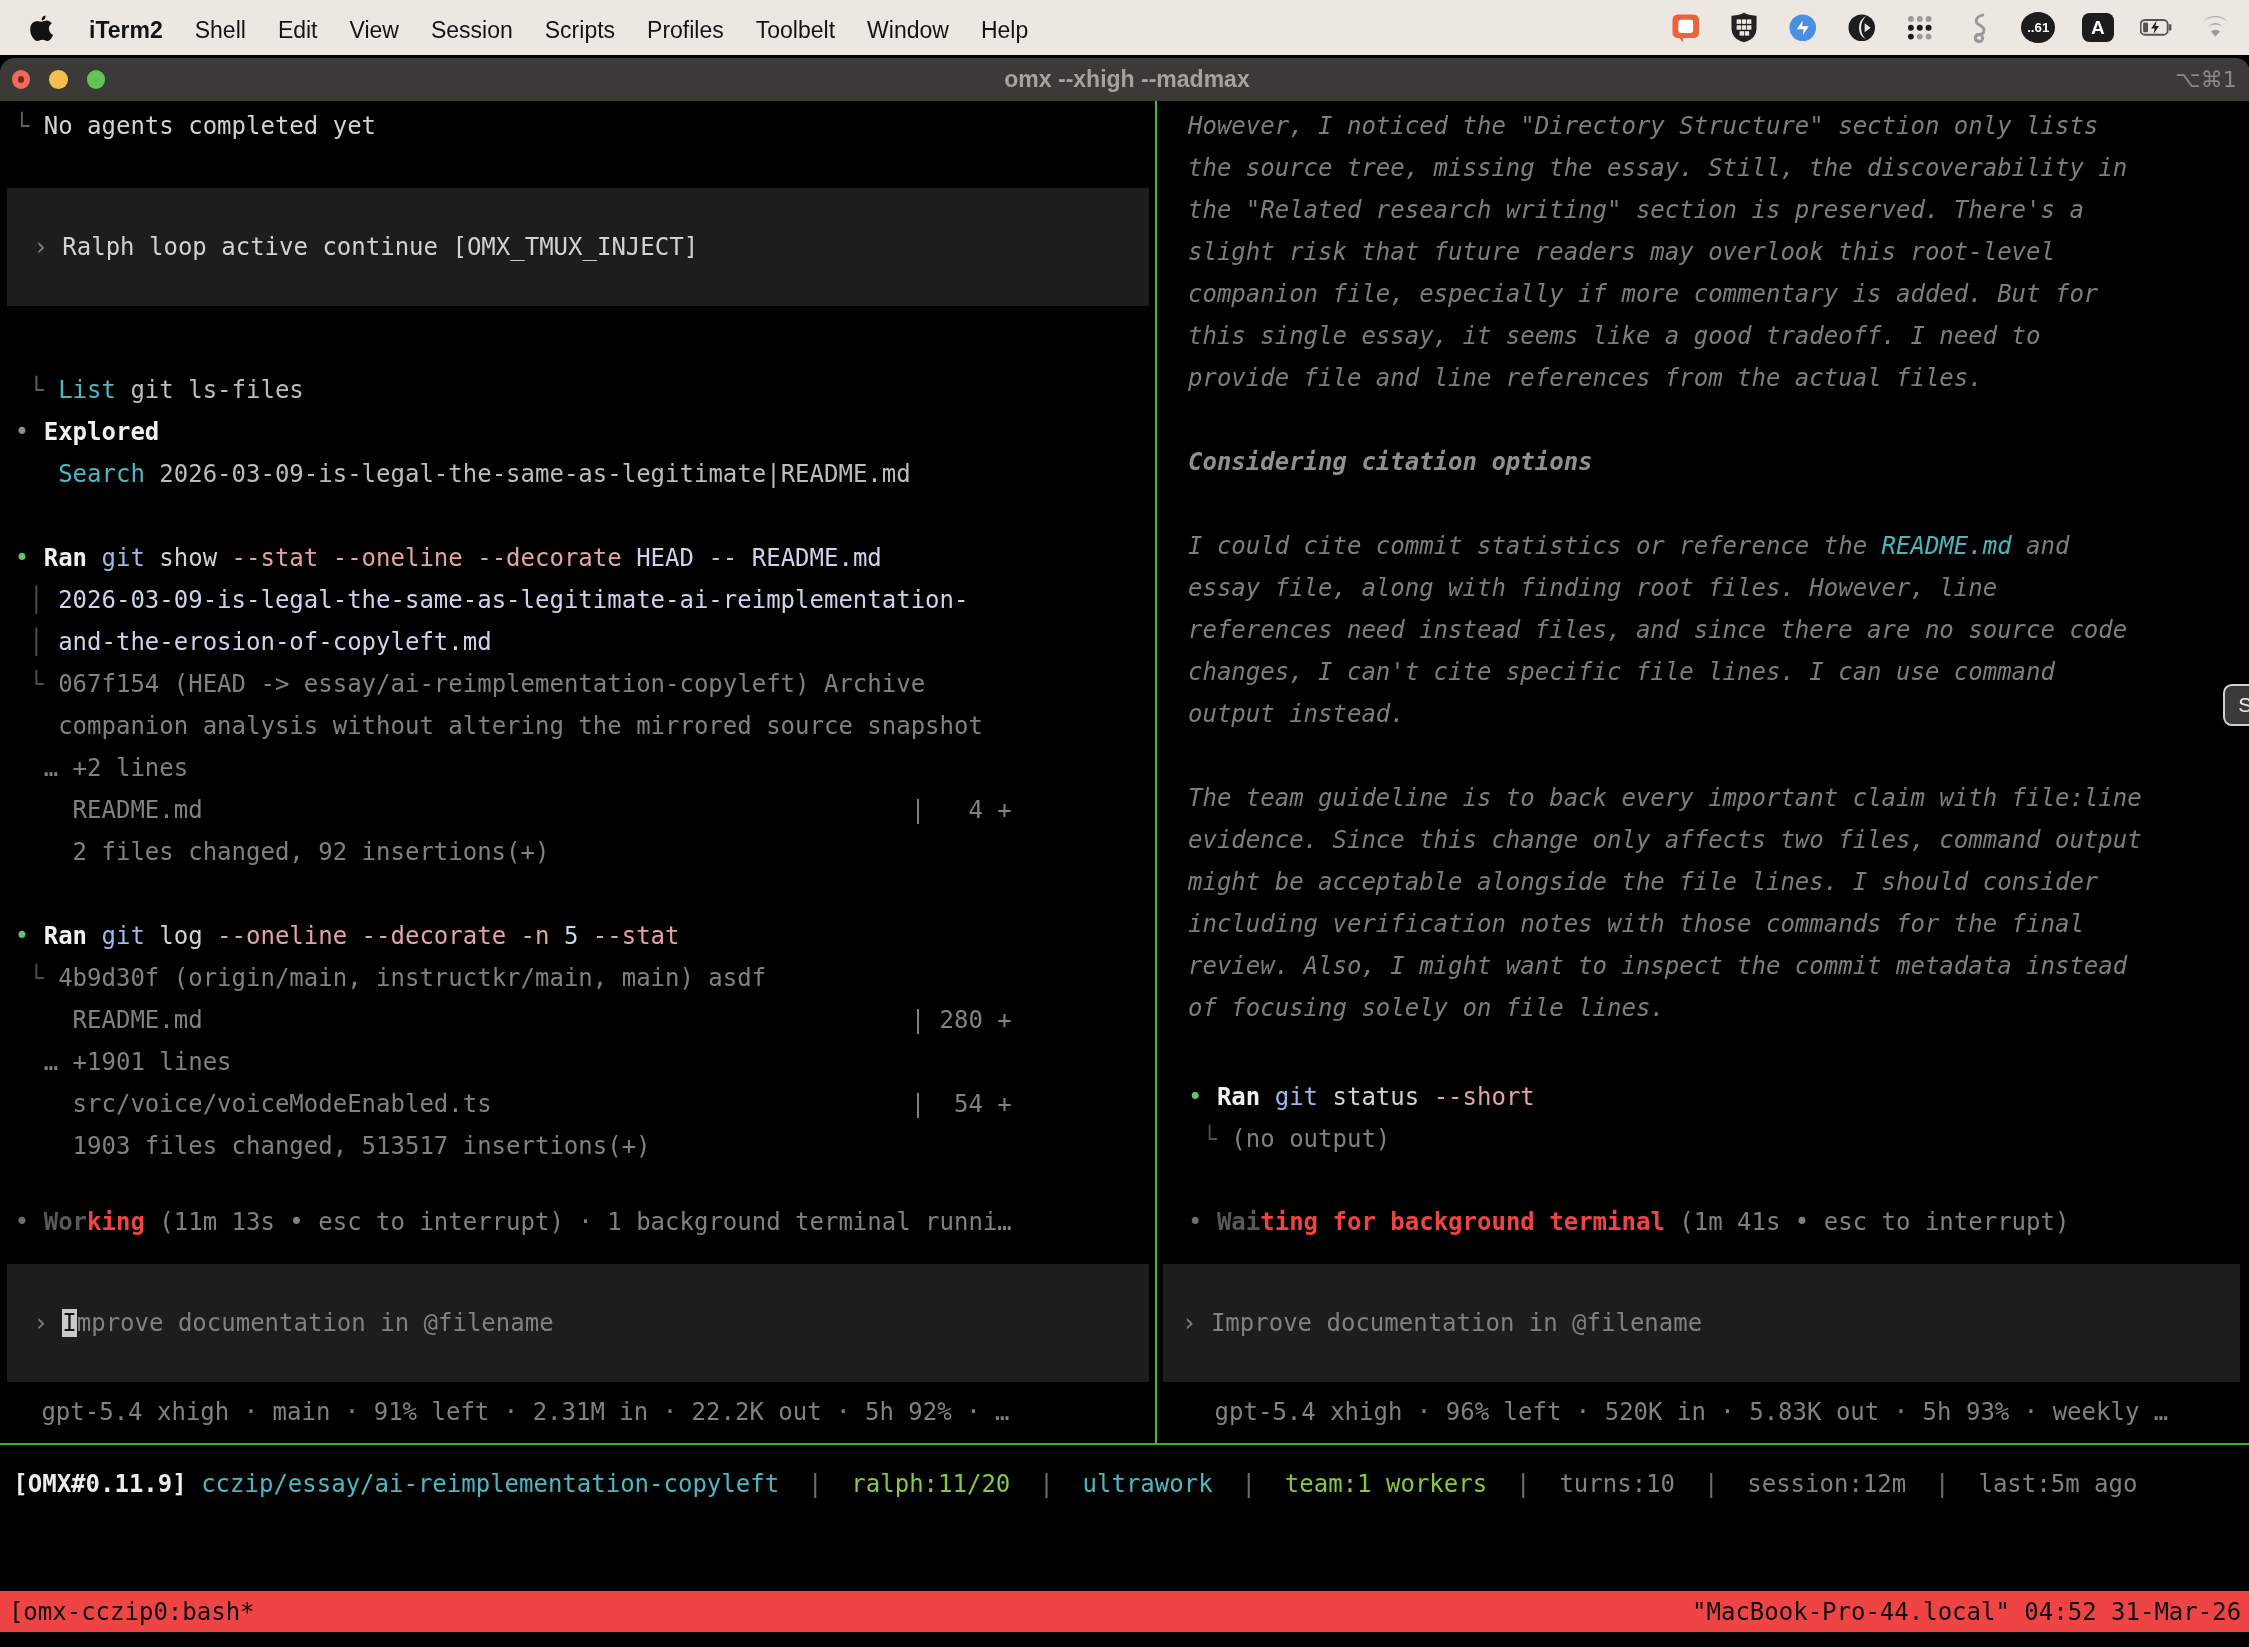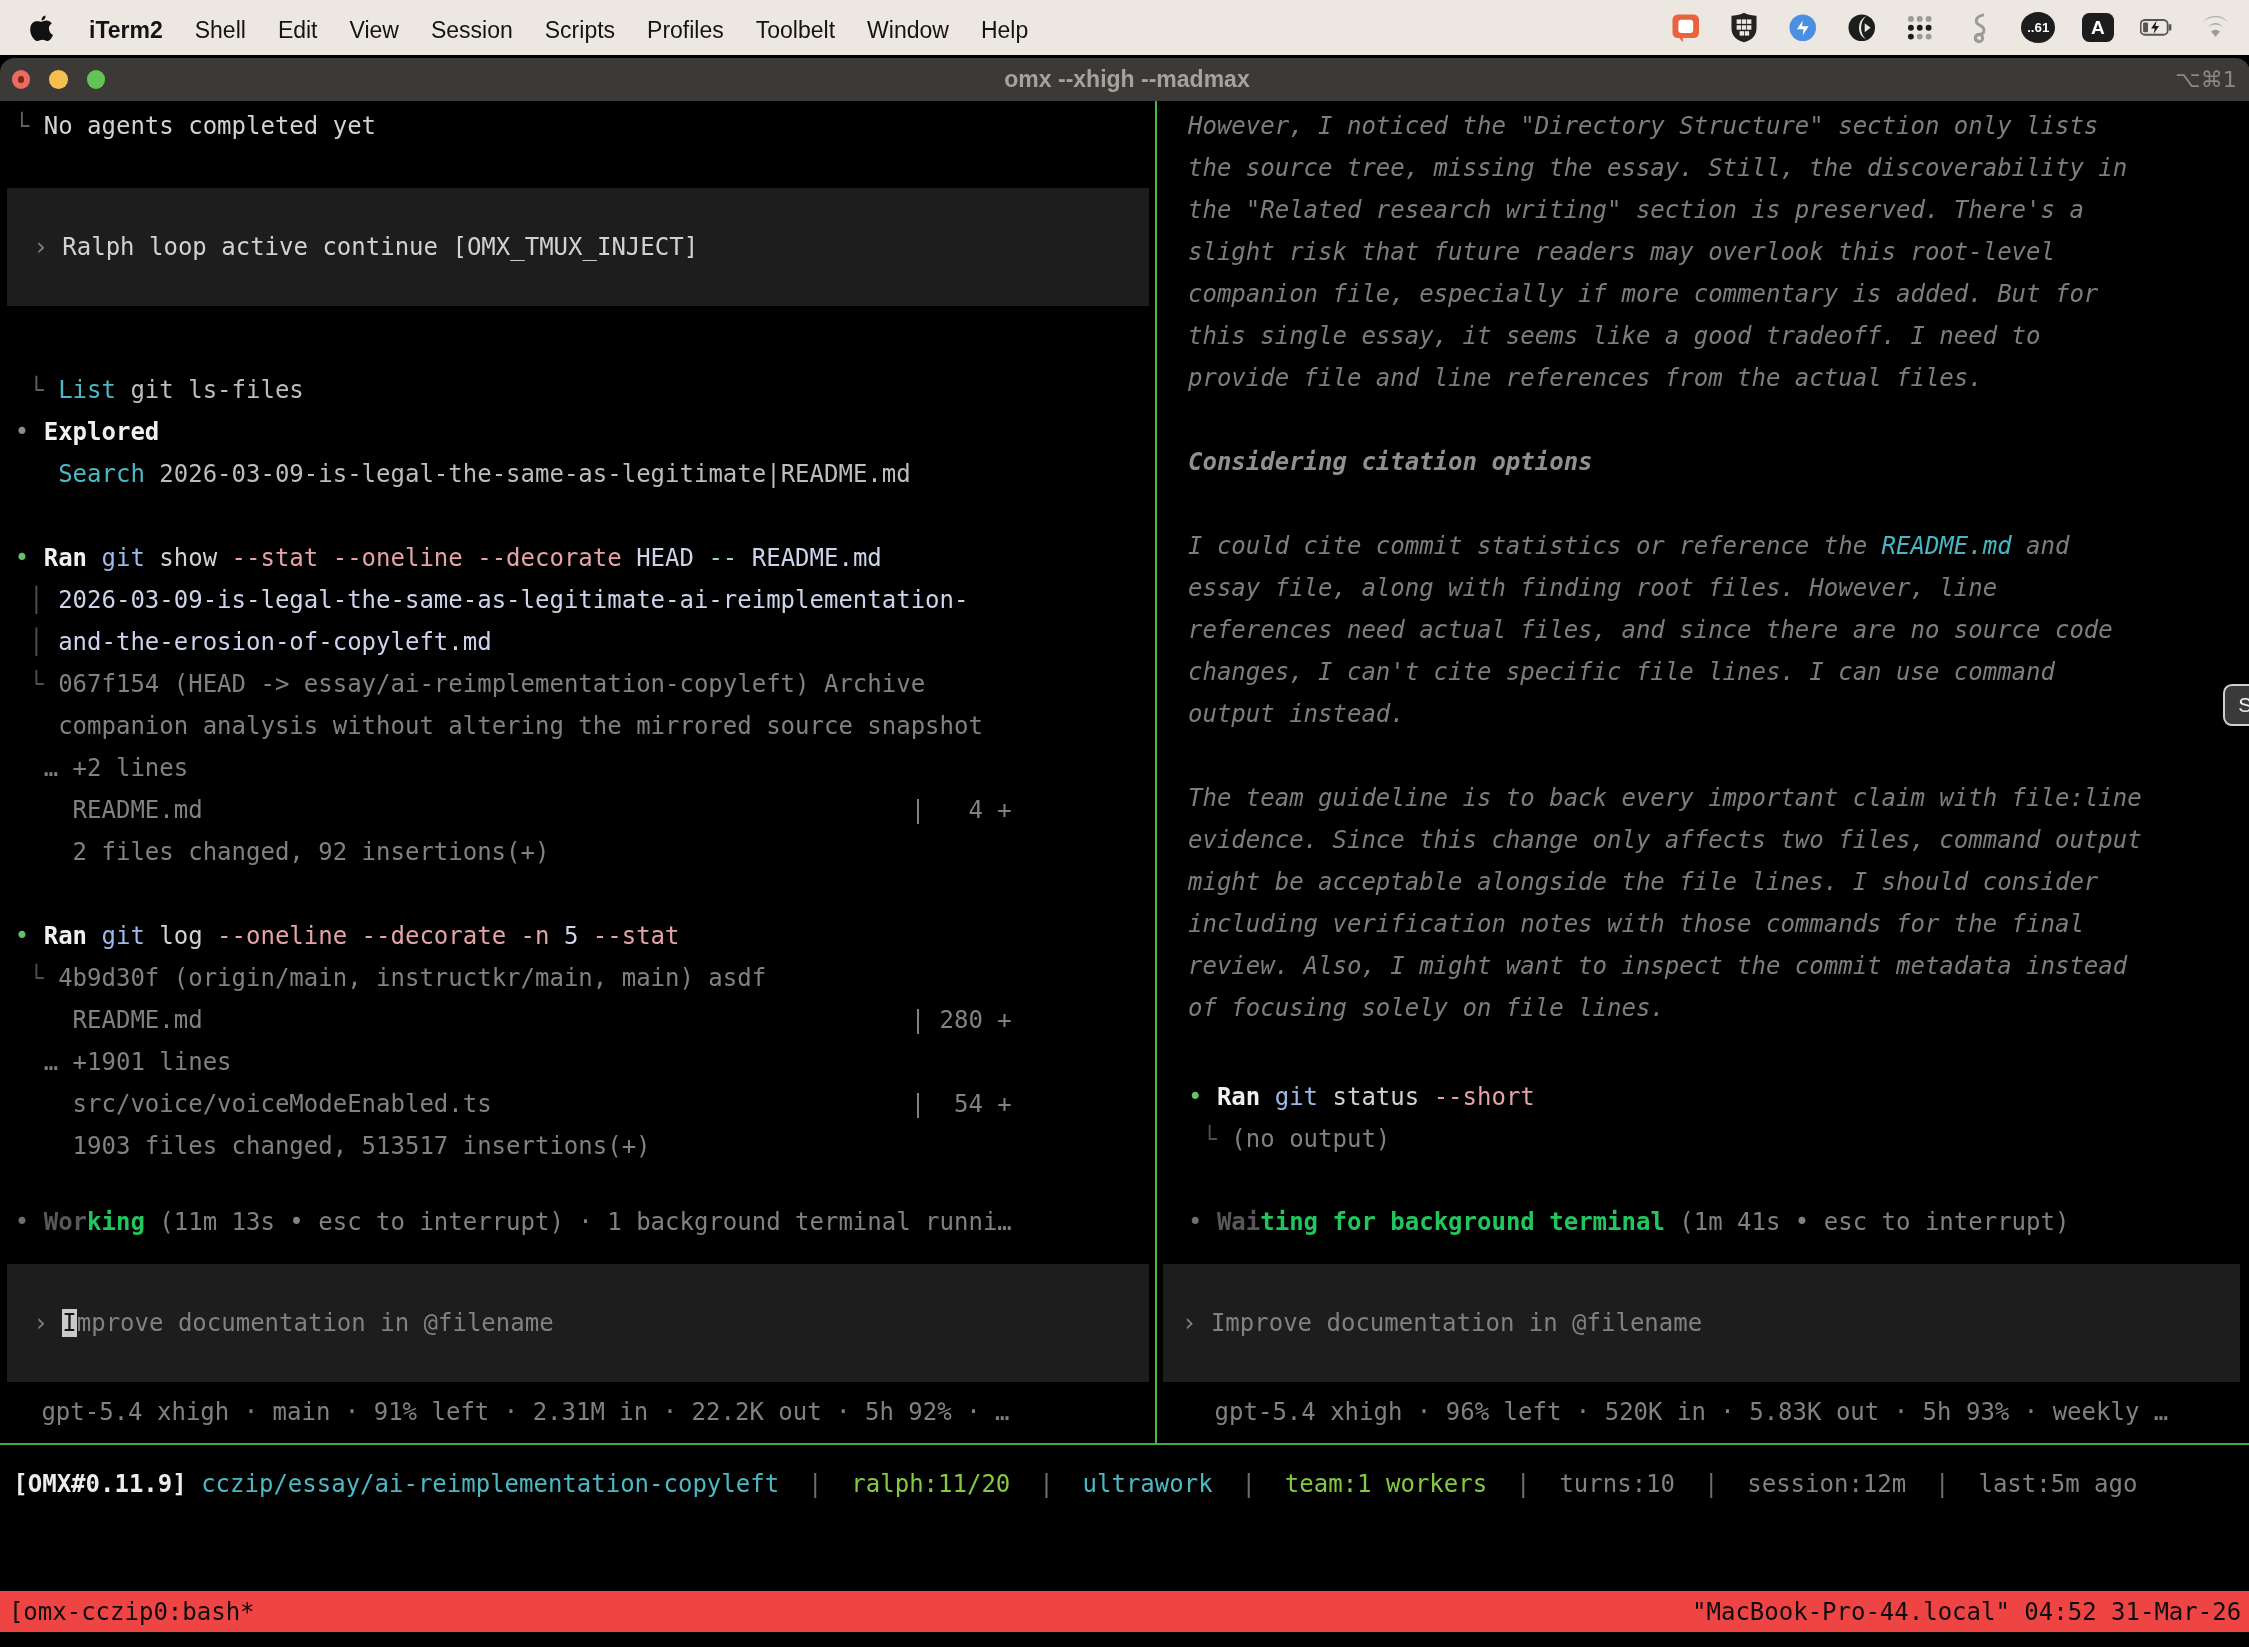--- a/index.html
+++ b/index.html
@@ -50,21 +50,21 @@
   .para .line{font-style:italic;color:#7d7d7d;}
   .phead .line{font-style:italic;color:#909090;font-weight:bold;}
   
   .c-tree{color:#606060;} .c-tree2{color:#4e4e4e;}
   .c-fg{color:#d2d2d2;} .c-fg2{color:#bdbdbd;}
   .c-dim{color:#818181;} .c-dim2{color:#6e6e6e;} .c-dimb{color:#8d8d8d;}
   .c-bold{color:#f0f0f0;font-weight:bold;}
   .c-cyan{color:#4cb8c4;} .c-blue{color:#9cb9ea;} .c-pink{color:#e5a2a7;}
   .c-lav{color:#cdd3eb;} .c-grn{color:#a6d5ad;} .c-bgrn{color:#63c36a;}
   .c-cursor{background:#c9c9c9;color:#161616;}
-  .c-shimd{color:#585858;font-weight:bold;} .c-shimb{color:#22c55e;font-weight:bold;}
+  .c-shimd{color:#585858;font-weight:bold;} .c-shimb{color:#ef4444;font-weight:bold;}
   .c-omxb{color:#ececec;font-weight:bold;} .c-lgreen{color:#85c943;}
   .c-pteal{color:#49b5c0;font-style:italic;}
   
   .omxline{margin-top:17.7px;padding-left:13.3px;}
   .tmuxbar{position:absolute;left:0;right:0;bottom:16px;height:41px;background:#ef4444;
            color:#0d0d0d;display:flex;align-items:center;justify-content:space-between;
            font-size:24px;padding:0 8.9px;white-space:pre;}
   
   .overlay{position:absolute;top:583px;right:-46px;height:38px;background:#3a3a3a;
            border:2.2px solid #cfcfcf;border-radius:8.9px;color:#f0f0f0;
@@ -237,21 +237,21 @@
               <div class="line"><span>companion file, especially if more commentary is added. But for</span></div>
               <div class="line"><span>this single essay, it seems like a good tradeoff. I need to</span></div>
               <div class="line"><span>provide file and line references from the actual files.</span></div>
             </div>
           <div class="block phead">
             <div class="line"><span>Considering citation options</span></div>
           </div>
           <div class="block para">
               <div class="line"><span>I could cite commit statistics or reference the </span><span class="c-pteal">README.md</span><span> and</span></div>
               <div class="line"><span>essay file, along with finding root files. However, line</span></div>
-              <div class="line"><span>references need actual files, and since there are no source code</span></div>
+              <div class="line"><span>references need instead files, and since there are no source code</span></div>
               <div class="line"><span>changes, I can't cite specific file lines. I can use command</span></div>
               <div class="line"><span>output instead.</span></div>
             </div>
           <div class="para">
               <div class="line"><span>The team guideline is to back every important claim with file:line</span></div>
               <div class="line"><span>evidence. Since this change only affects two files, command output</span></div>
               <div class="line"><span>might be acceptable alongside the file lines. I should consider</span></div>
               <div class="line"><span>including verification notes with those commands for the final</span></div>
               <div class="line"><span>review. Also, I might want to inspect the commit metadata instead</span></div>
               <div class="line"><span>of focusing solely on file lines.</span></div>

